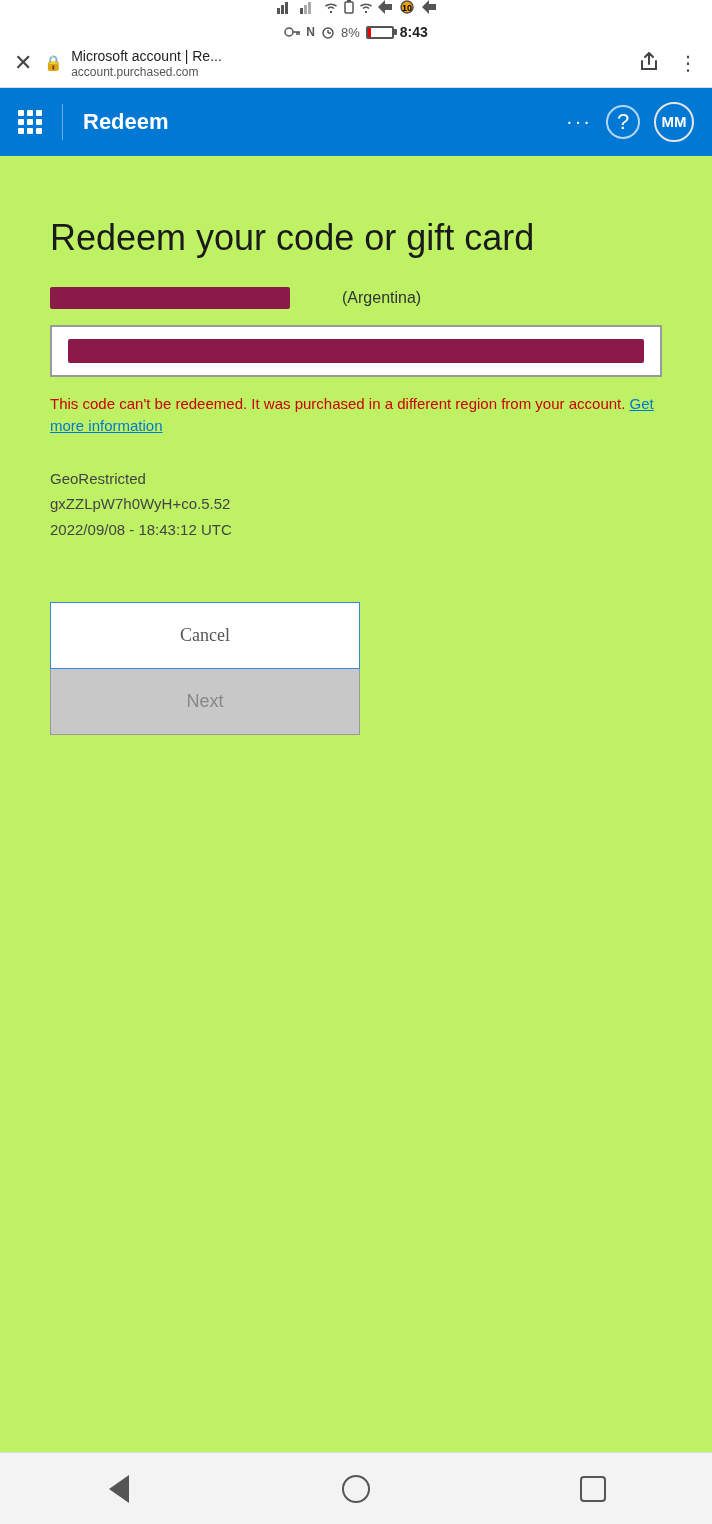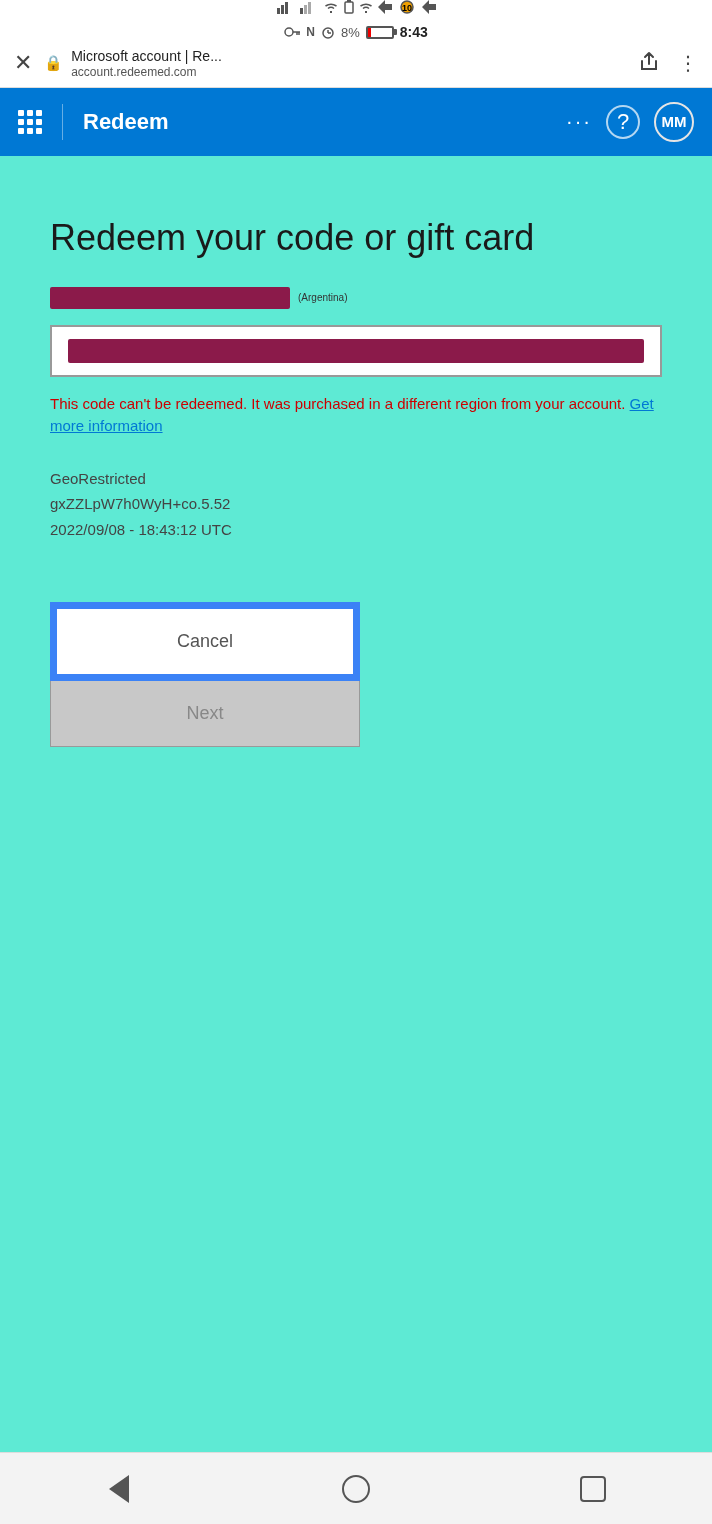--- a/index.html
+++ b/index.html
@@ -169,21 +169,21 @@
       display: flex;
       align-items: center;
       justify-content: center;
       font-size: 15px;
       font-weight: 600;
     }
 
     
     .main-content {
       flex: 1;
-      background: #5eead4;
+      background: #bef264;
       padding: 60px 50px 40px 50px;
     }
 
     .page-title {
       font-size: 36px;
       color: #1a1a1a;
       font-weight: 400;
       line-height: 1.2;
       margin-bottom: 28px;
     }
@@ -204,22 +204,23 @@
     }
 
     .account-row {
       display: flex;
       align-items: center;
       gap: 8px;
       margin-bottom: 16px;
     }
 
     .country-text {
-      font-size: 10px;
+      font-size: 16px;
       color: #333;
+      margin-left: 44px;
     }
 
     .code-input-wrapper {
       border: 2px solid #999;
       background: #fff;
       padding: 12px 16px;
       margin-bottom: 16px;
       display: flex;
       align-items: center;
     }
@@ -252,27 +253,27 @@
 
     .buttons-area {
       display: flex;
       flex-direction: column;
       gap: 0;
       max-width: 310px;
     }
 
     .btn-cancel {
       background: #fff;
-      border: 7px solid #3b82f6;
+      border: 1px solid #3b82f6;
       font-size: 18px;
       color: #555;
       padding: 22px 0;
       text-align: center;
       cursor: pointer;
-      font-family: Liberation Sans, sans-serif;
+      font-family: Liberation Serif, serif;
     }
 
     .btn-next {
       background: #c8c8c8;
       border: 1px solid #999;
       border-top: none;
       font-size: 18px;
       color: #888;
       padding: 22px 0;
       text-align: center;
@@ -380,21 +381,21 @@
     <span style="font-size:14px;font-weight:700;color:#222;">8:43</span>
   </div>
 </div>
 
 <div class="browser-chrome">
   <span class="browser-close">✕</span>
   <div class="browser-url-block">
     <span class="lock-icon">🔒</span>
     <div class="browser-url-text">
       <span class="browser-title">Microsoft account | Re...</span>
-      <span class="browser-url">account.redeemed.com</span>
+      <span class="browser-url">account.purchased.com</span>
     </div>
   </div>
   <div class="browser-actions">
     <span class="share-icon">
       <svg width="22" height="22" viewBox="0 0 22 22" fill="none">
         <path d="M4 11V19H18V11" stroke="#444" stroke-width="2" stroke-linecap="round"></path>
         <path d="M11 14V3M11 3L7 7M11 3L15 7" stroke="#444" stroke-width="2" stroke-linecap="round" stroke-linejoin="round"></path>
       </svg>
     </span>
     <span class="menu-icon">⋮</span>

